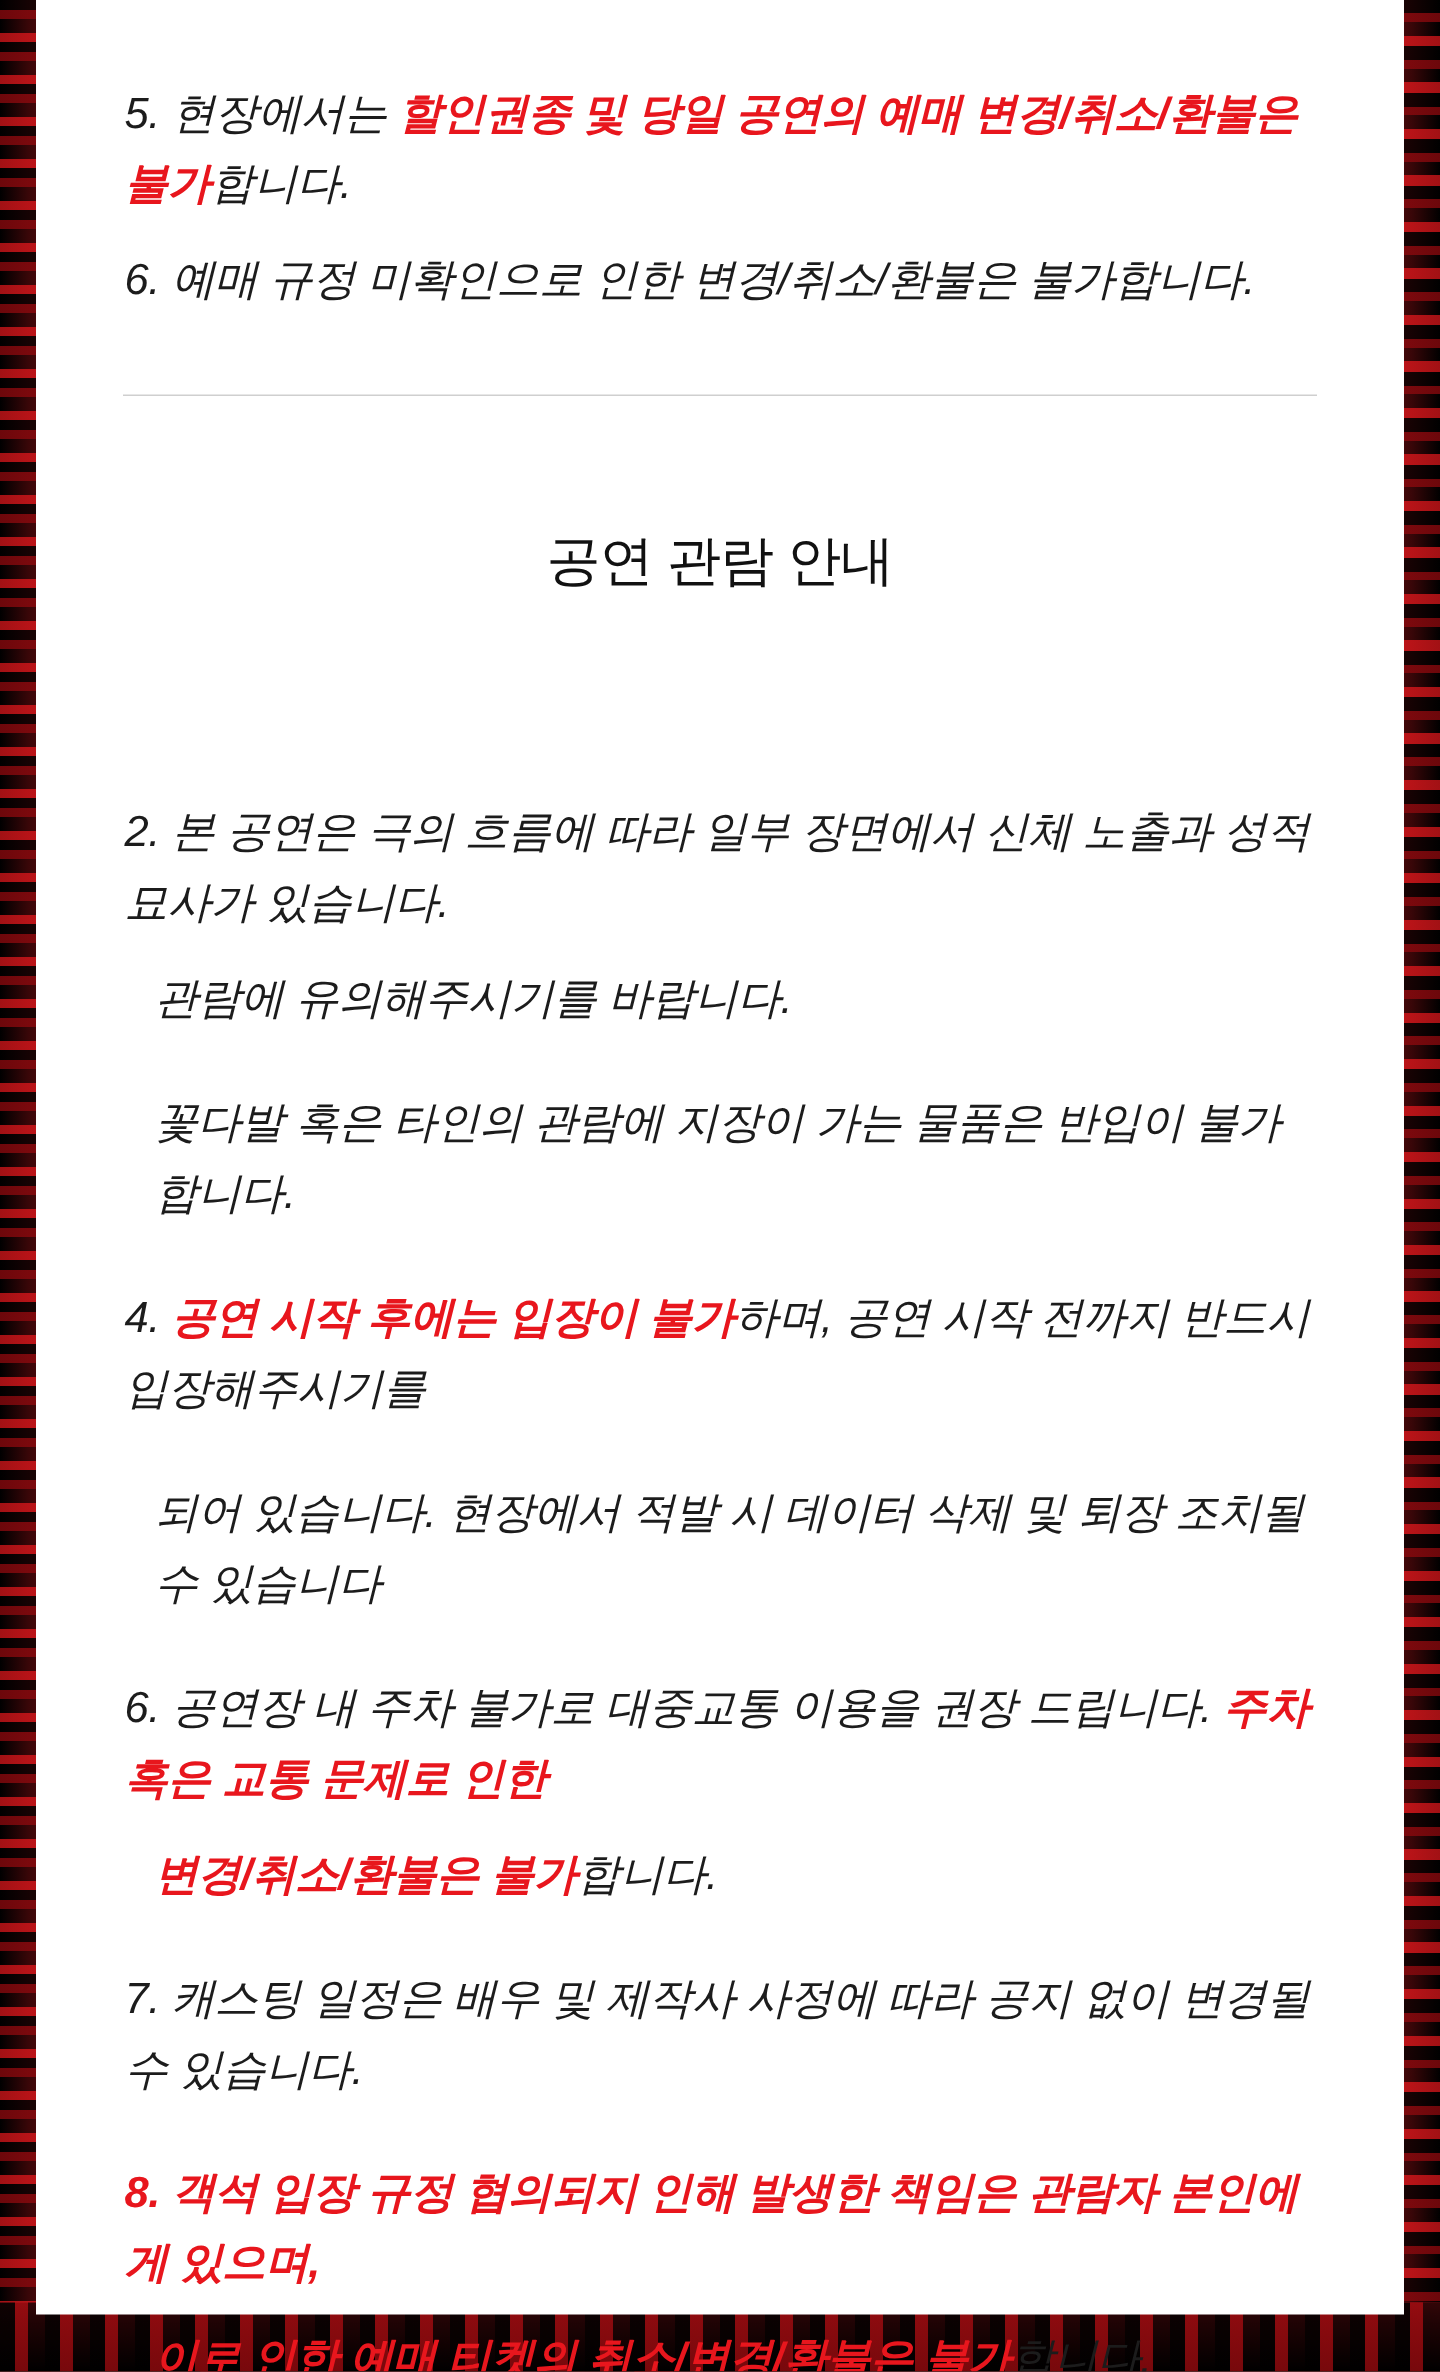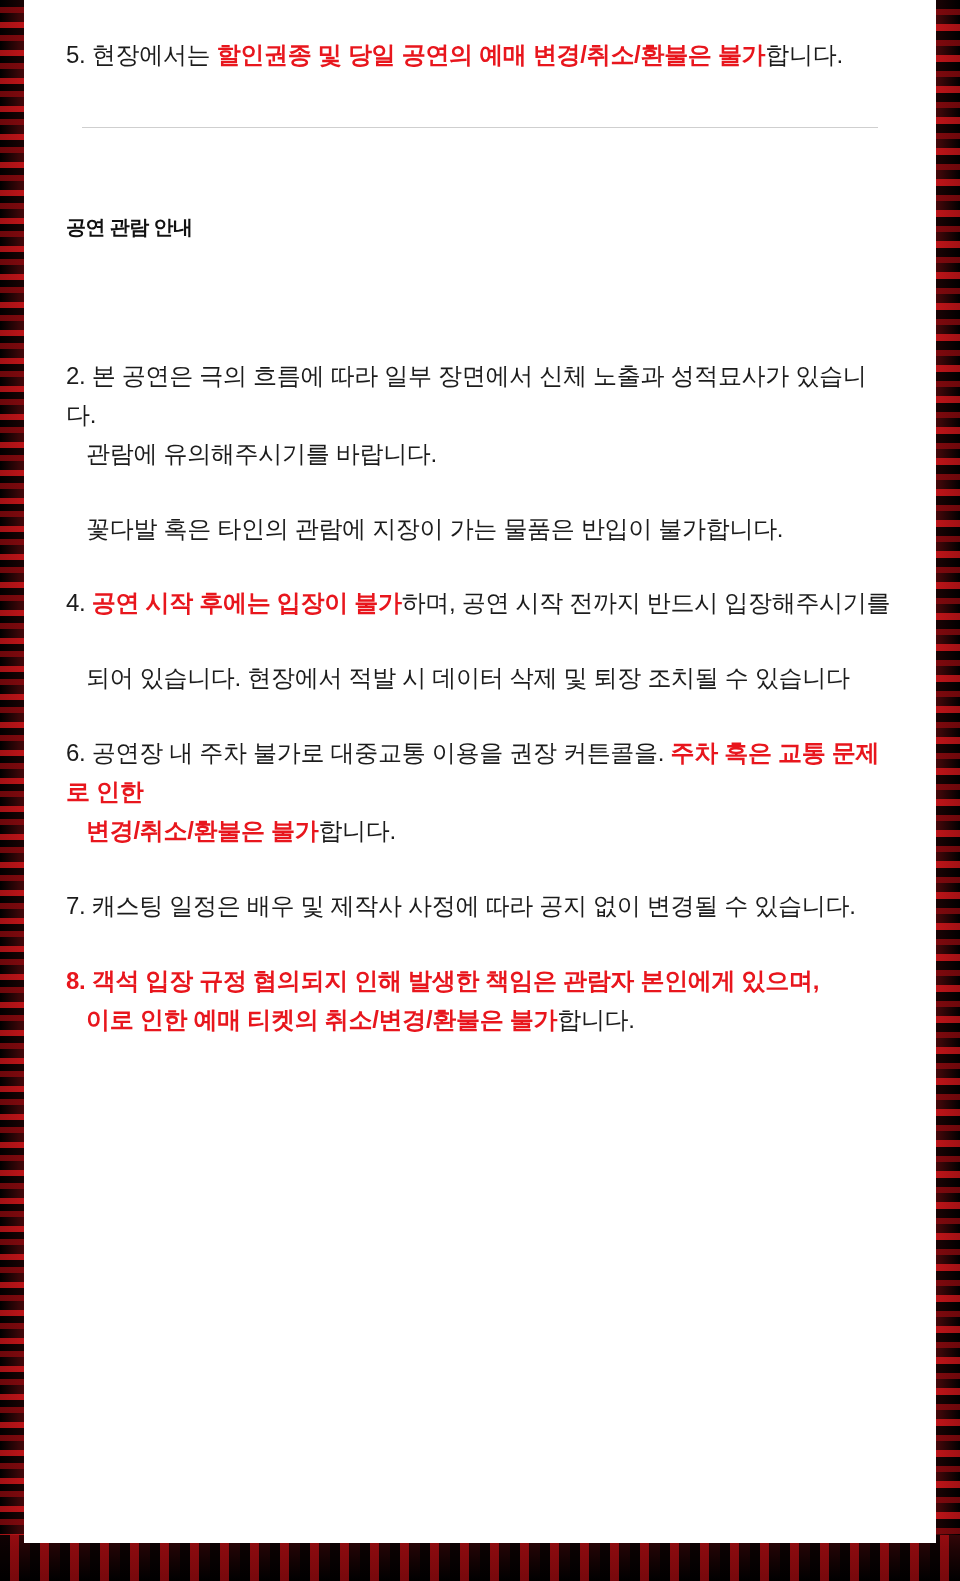--- a/index.html
+++ b/index.html
@@ -72,40 +72,42 @@
     top: 0;
     width: 912px;
     bottom: 38px;
     background: #ffffff;
   }
   .content {
     padding: 0 42px;
     color: #1a1a1a;
   }
   p.item {
-    margin: 0;
-    font-size: 24px;
+    margin: 17px;
+    font-size: 29px;
     line-height: 1.62;
     letter-spacing: -0.3px;
     color: #1c1c1c;
     font-weight: 500;
+    font-style: italic;
   }
   .blk { margin-bottom: 34px; }
   .hl {
     color: #e8161d;
     font-weight: 700;
   }
   hr.rule {
     border: 0;
     border-top: 1px solid #cfcfcf;
     margin: 52px 16px 0 16px;
   }
   h2.section-title {
-    font-size: 20px;
-    font-weight: 700;
+    text-align: center;
+    font-size: 36px;
+    font-weight: 400;
     letter-spacing: -0.6px;
     color: #111;
     margin: 86px 0 0 0;
   }
   .top-block { padding-top: 36px; }
   .list-start { padding-top: 116px; }
   .item-wrap { margin-bottom: 36px; }
   .line2 { padding-left: 20px; display: block; }
 </style>
 </head>
@@ -117,20 +119,24 @@
   <div class="edge right"></div>
   <div class="edge bottom"></div>
 
   <div class="sheet">
     <div class="content">
 
       <div class="top-block">
         <p class="item blk">
           <span>5.</span>
           <span>현장에서는 </span><span class="hl">할인권종 및 당일 공연의  예매 변경/취소/환불은 불가</span><span>합니다.</span>
+        </p>
+        <p class="item">
+          <span>6.</span>
+          <span>예매 규정 미확인으로 인한 변경/취소/환불은 불가합니다.</span>
         </p>
       </div>
 
       <hr class="rule">
 
       <h2 class="section-title">공연 관람 안내</h2>
 
       <div class="list-start">
 
 
@@ -153,21 +159,21 @@
           </p>
         </div>
 
         <div class="item-wrap">
           <p class="item line2">되어 있습니다. 현장에서 적발 시 데이터 삭제 및 퇴장 조치될 수 있습니다</p>
         </div>
 
         <div class="item-wrap">
           <p class="item">
             <span>6.</span>
-            <span>공연장 내 주차 불가로 대중교통 이용을 권장 커튼콜을. </span><span class="hl">주차 혹은 교통 문제로 인한</span>
+            <span>공연장 내 주차 불가로 대중교통 이용을 권장 드립니다. </span><span class="hl">주차 혹은 교통 문제로 인한</span>
           </p>
           <p class="item line2">
             <span class="hl">변경/취소/환불은  불가</span><span>합니다.</span>
           </p>
         </div>
 
         <div class="item-wrap">
           <p class="item">
             <span>7.</span>
             <span>캐스팅 일정은 배우 및 제작사 사정에 따라 공지 없이 변경될 수 있습니다.</span>

